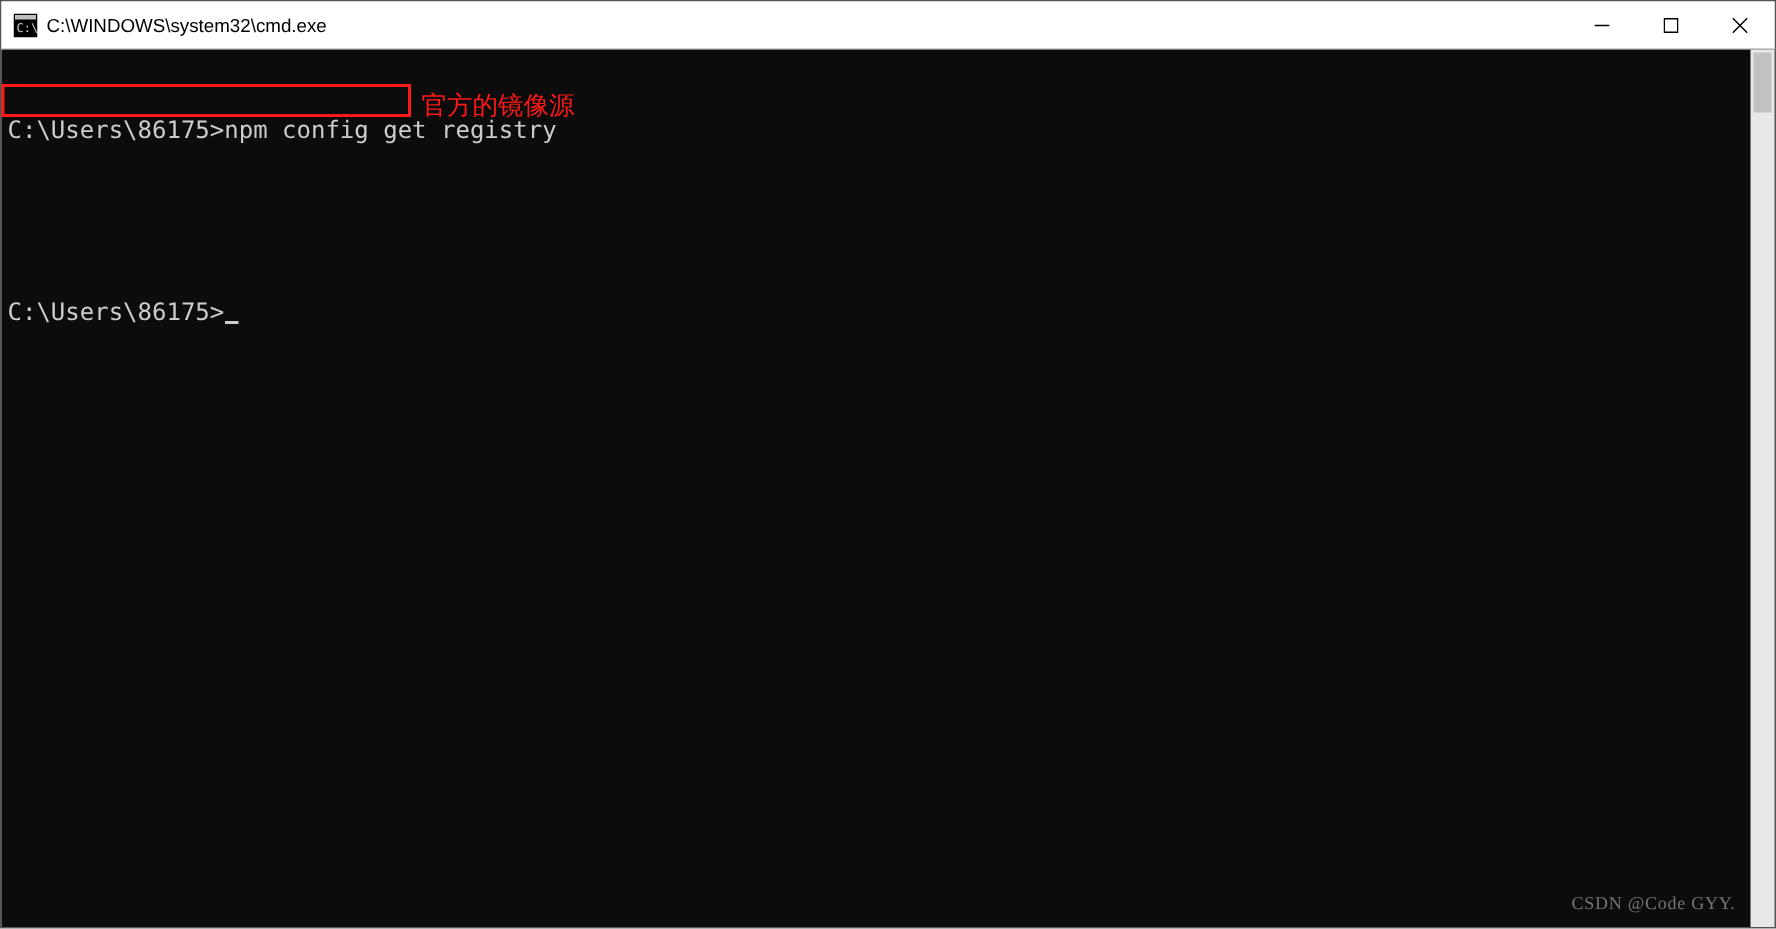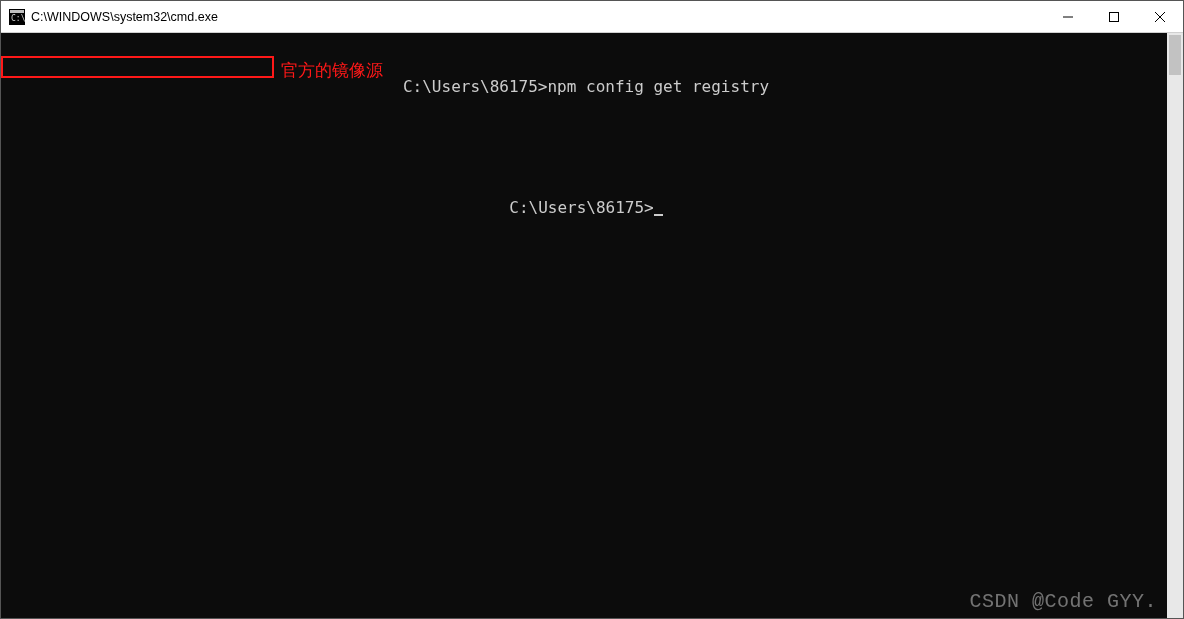--- a/index.html
+++ b/index.html
@@ -57,21 +57,21 @@
   .terminal {
     flex: 1;
     position: relative;
     font-family: "NSimSun", "SimSun", "Consolas", monospace;
     font-size: 16px;
     line-height: 20px;
     color: #cccccc;
     padding: 4px 0 0 4px;
     white-space: pre;
   }
-  .terminal .line { height: 20px; text-align: center; }
+  .terminal .line { height: 20px; }
   .highlight-box {
     position: absolute;
     border: 2px solid #ff1818;
     pointer-events: none;
   }
   .annotation {
     position: absolute;
     color: #ff1818;
     font-family: "SimSun", "NSimSun", sans-serif;
     font-size: 17px;
@@ -96,22 +96,22 @@
     position: absolute;
     top: 2px; left: 2px; right: 2px;
     height: 40px;
     background: #c2c2c2;
   }
   .watermark {
     position: absolute;
     right: 10px;
     bottom: 6px;
     color: rgba(200,200,200,0.55);
-    font-family: Liberation Mono, monospace;
-    font-size: 20px;
+    font-family: Liberation Serif, serif;
+    font-size: 12px;
     letter-spacing: 0.5px;
     pointer-events: none;
   }
 </style>
 </head>
 <body>
 
 <div class="window">
 
   <div class="titlebar">

